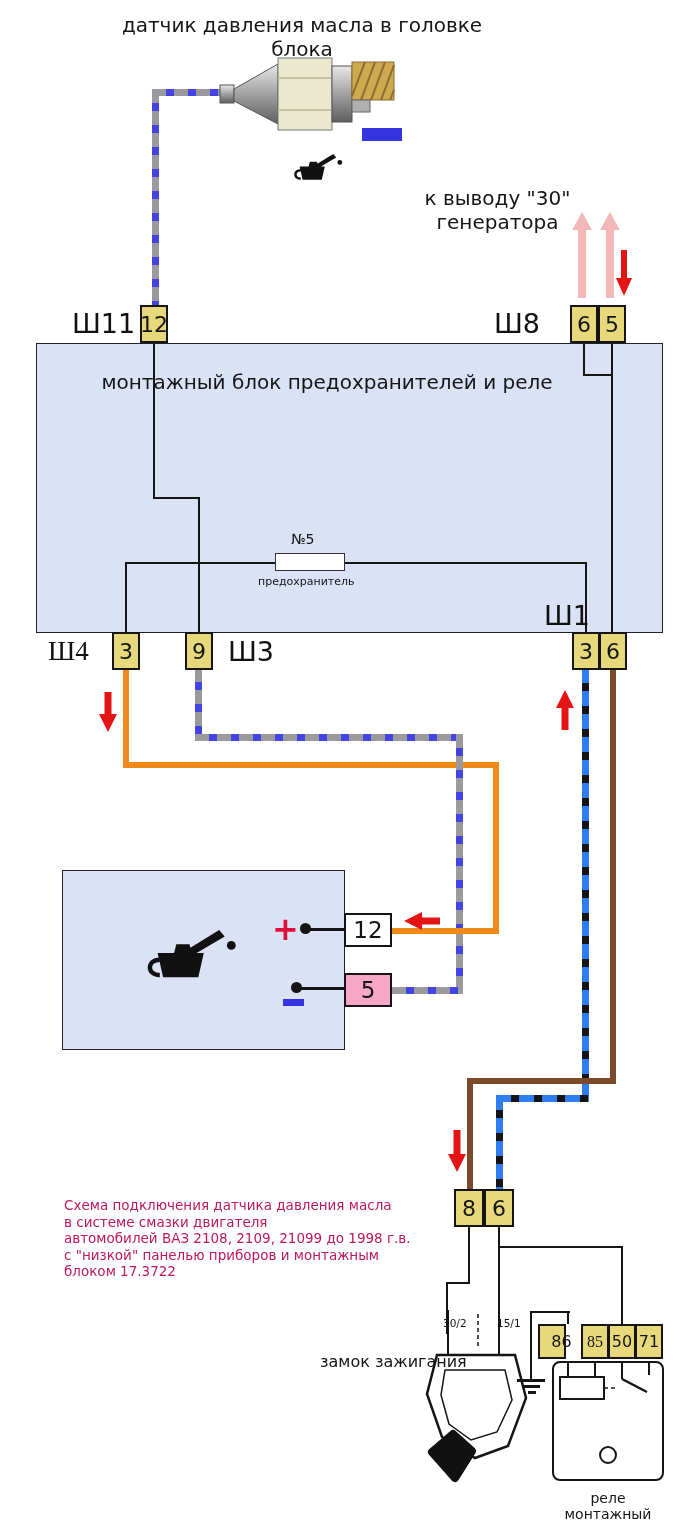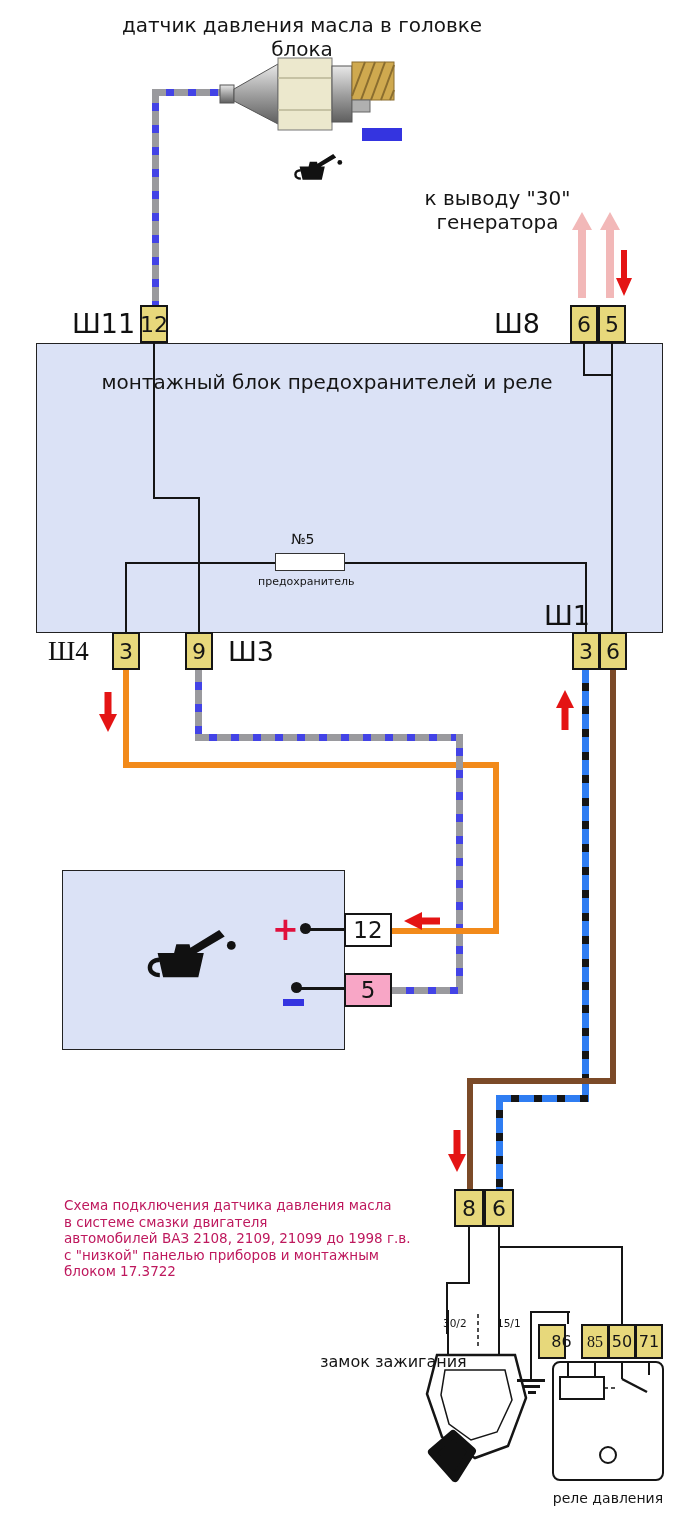--- a/index.html
+++ b/index.html
@@ -218,15 +218,15 @@
     <line x1="16" y1="0" x2="16" y2="16" stroke="#151515" stroke-width="2"></line>
     <line x1="43" y1="0" x2="43" y2="16" stroke="#151515" stroke-width="2"></line>
     <rect x="8" y="16" width="44" height="22" fill="#ffffff" stroke="#151515" stroke-width="2"></rect>
     <line x1="52" y1="27" x2="66" y2="27" stroke="#151515" stroke-width="1.5" stroke-dasharray="4,3"></line>
     <line x1="70" y1="0" x2="70" y2="18" stroke="#151515" stroke-width="2"></line>
     <line x1="97" y1="0" x2="97" y2="14" stroke="#151515" stroke-width="2"></line>
     <line x1="70" y1="18" x2="95" y2="31" stroke="#151515" stroke-width="2.5"></line>
     <circle cx="56" cy="94" r="8" fill="none" stroke="#151515" stroke-width="2"></circle>
   </svg>
 
-  <div class="txt" style="left:548px; top:1490px; width:120px; text-align:center; font-size:14px;">реле давления</div>
+  <div class="txt" style="left:548px; top:1490px; width:120px; text-align:center; font-size:14px;">реле монтажный</div>
 
 </div>
 
 </body></html>

